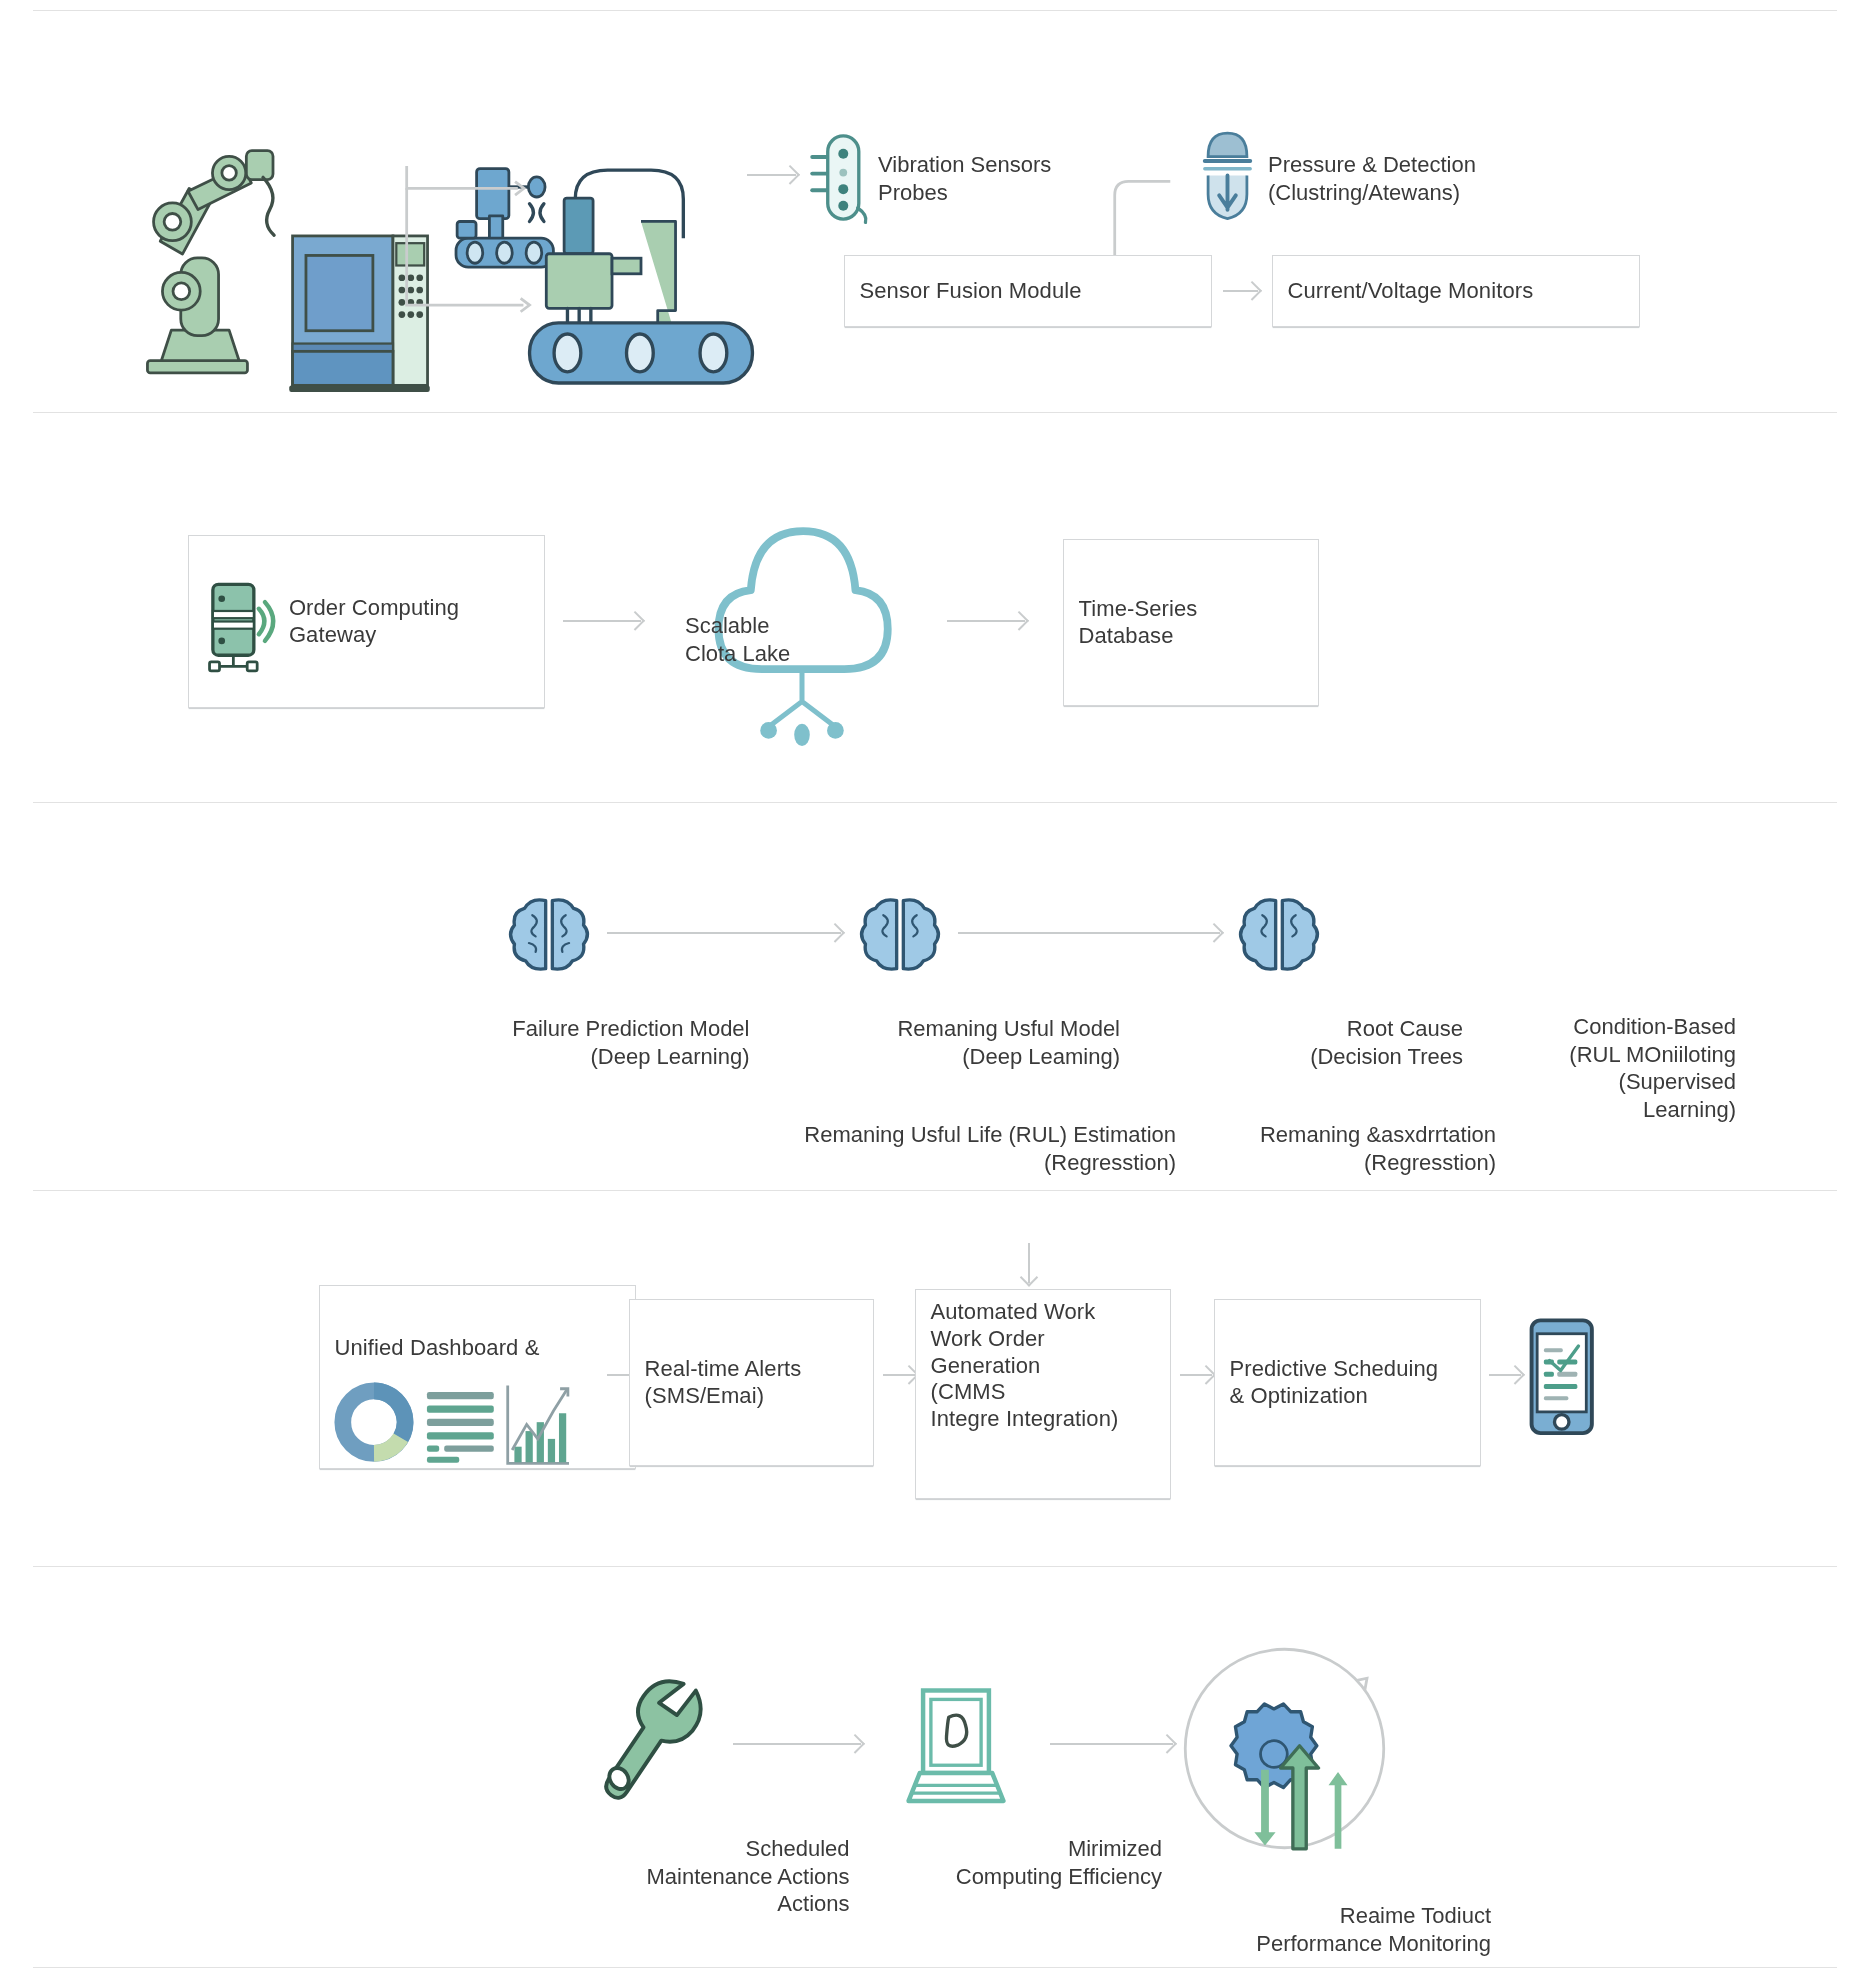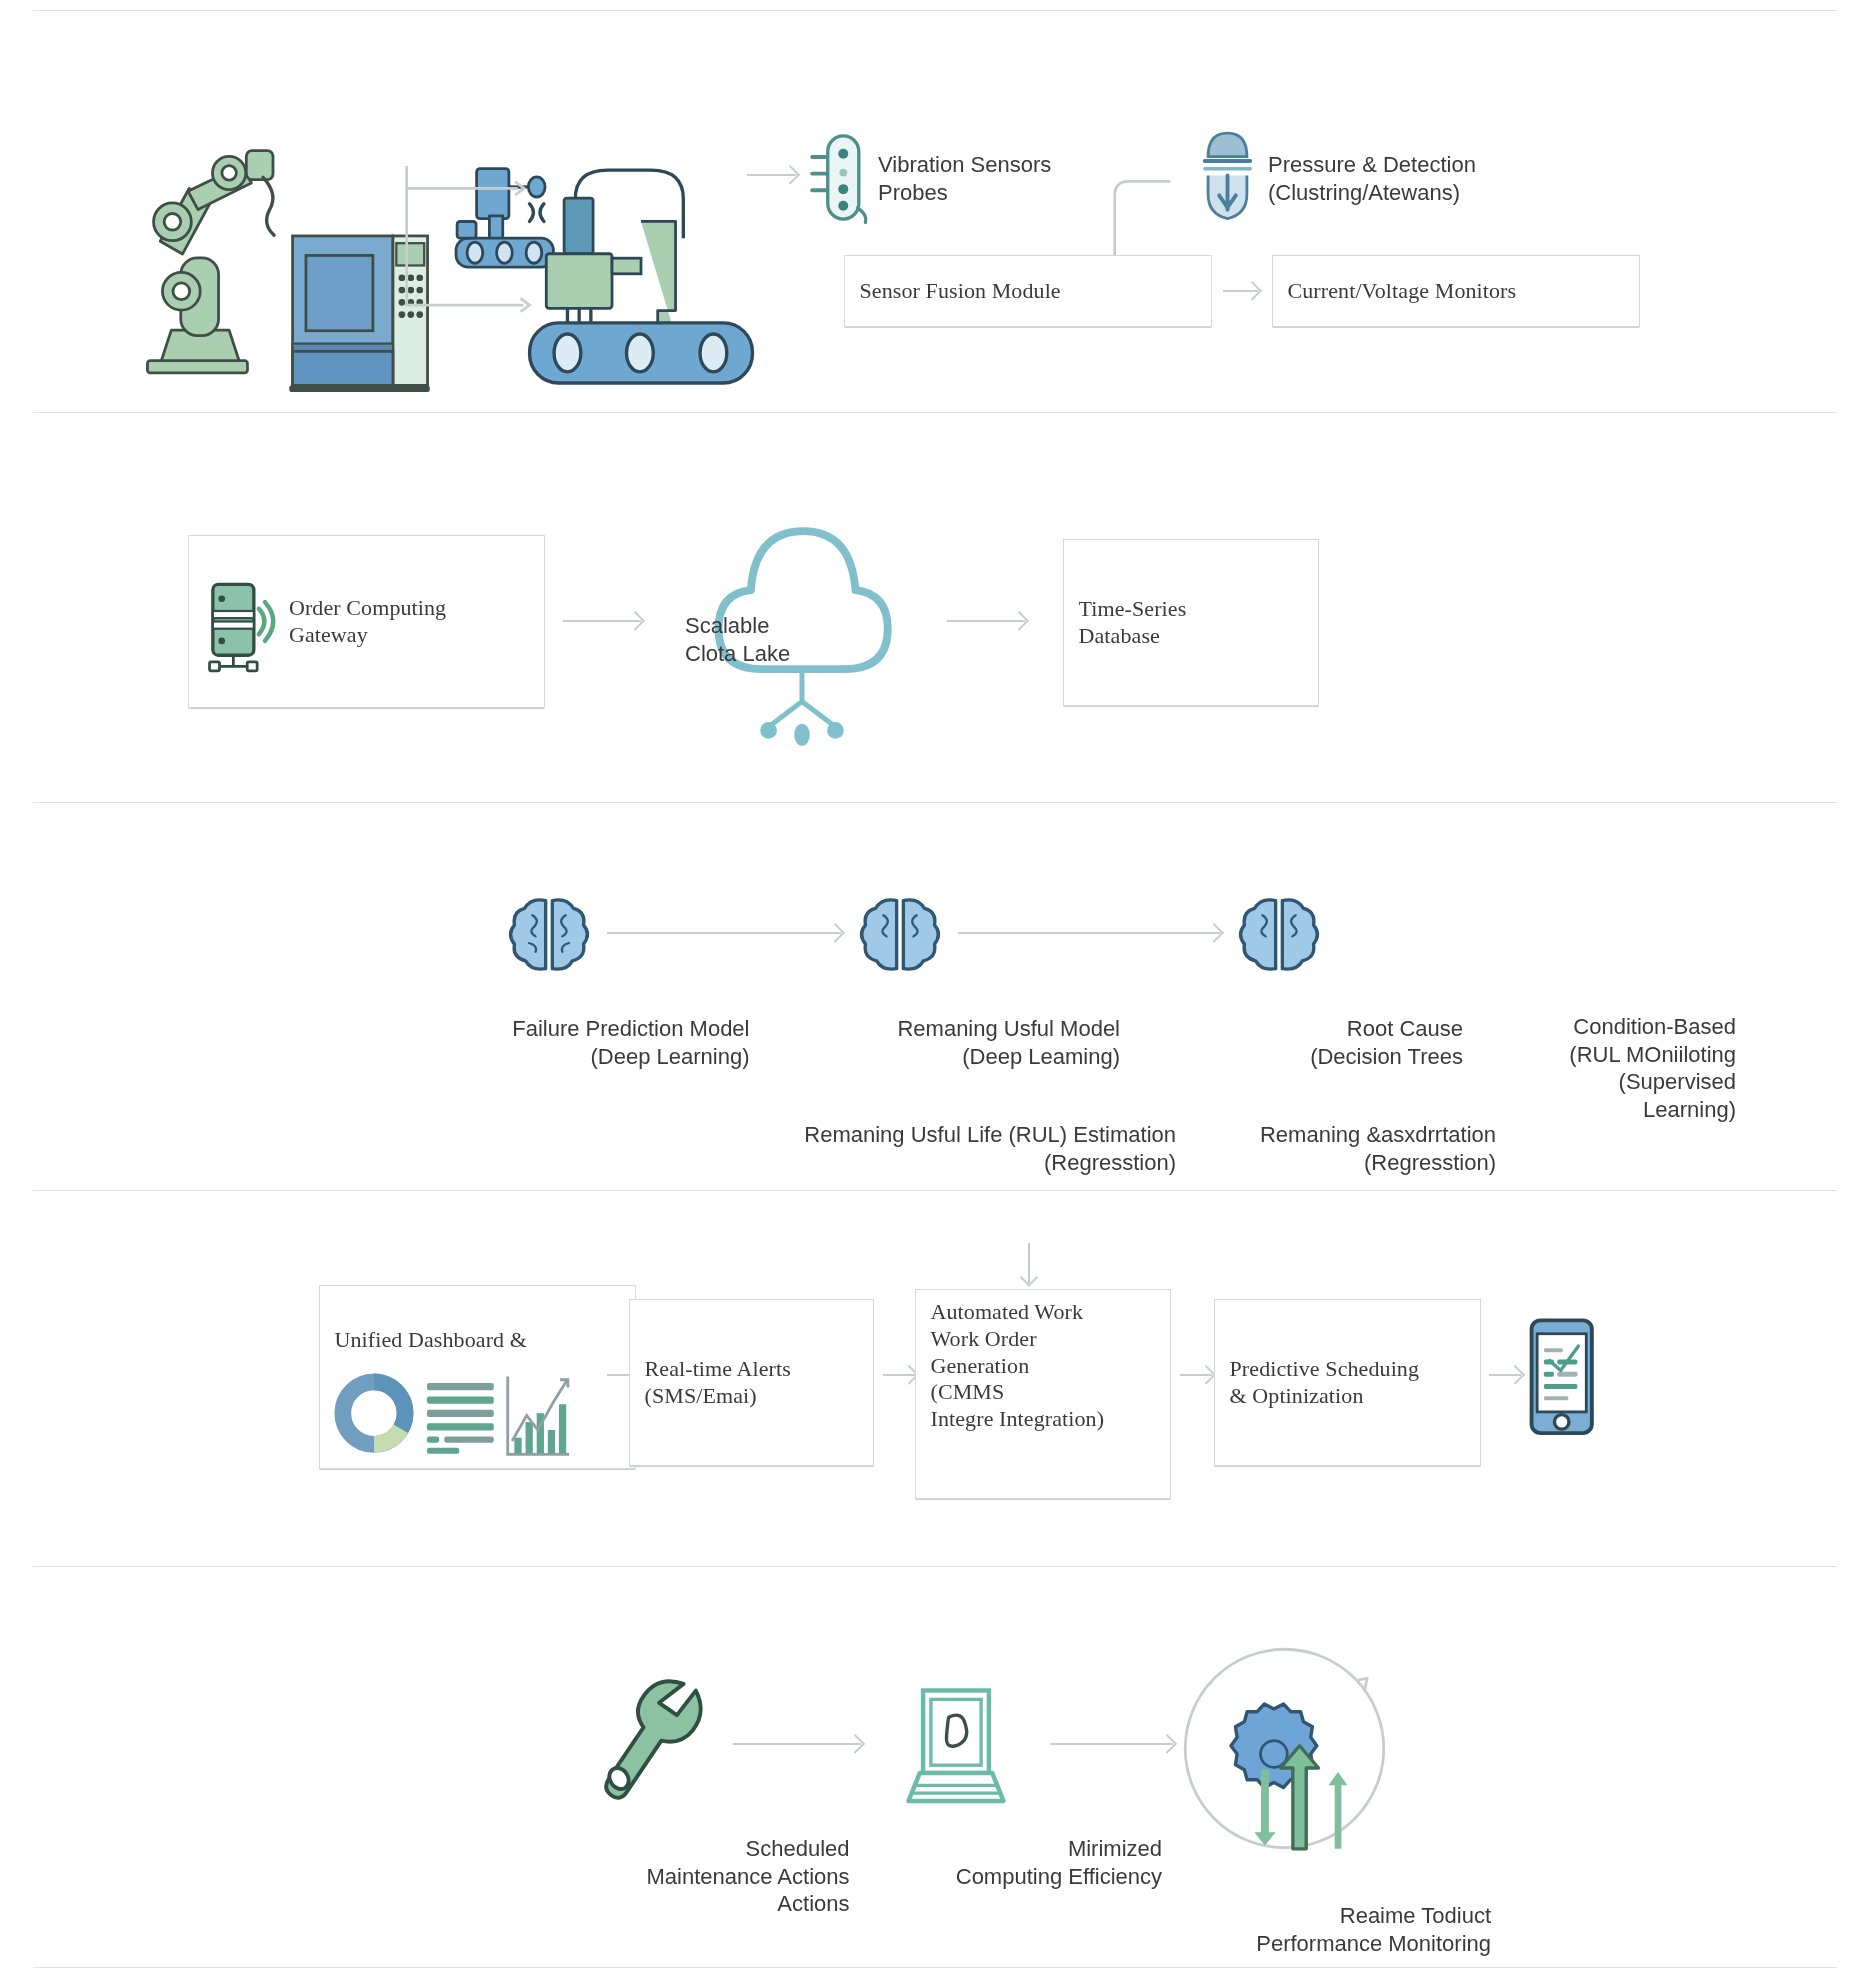--- a/index.html
+++ b/index.html
@@ -15,21 +15,20 @@
   .stage { position:absolute; inset:0; }
   .hr { position:absolute; left:33px; right:33px; height:1.1px; background:#e2e2e2; }
   .band { position:absolute; left:0; right:0; }
   .box {
     position:absolute;
     border:1.1px solid #d5d7d9;
     background:#fff;
     box-shadow:0 1.7px 0 -0.6px #cfd2d4;
     display:flex; align-items:center;
     padding:0 14.5px;
-    font-family:Liberation Serif, serif;
   }
   .box-label { font-size:22px; line-height:1.22; color:#3a3a3a; letter-spacing:0.1px; }
   .cap { position:absolute; font-size:22px; line-height:1.25; color:#3a3a3a;margin-top:24px; }
   .cap.c { text-align:right; transform:translateX(-50%); }
   .arrow { position:absolute; height:2.2px; background:#c9cccd; }
   .arrow::after {
     content:""; position:absolute; right:-1.1px; top:50%;
     width:12.3px; height:12.3px;
     border-top:2.2px solid #c9cccd; border-right:2.2px solid #c9cccd;
     transform:translateY(-50%) rotate(45deg);
@@ -304,21 +303,21 @@
     <div class="cap c" style="left:1591px;top:187px;width:290px">
       <div>Condition-Based</div>
       <div>(RUL MOniiloting</div>
       <div>(Supervised</div>
       <div>Learning)</div>
     </div>
   </div>
 
   <div class="band" style="top:1190px;height:376px">
 
-    <div class="box" style="left:319px;top:95px;width:317px;height:184px;align-items:flex-start;flex-direction:column;justify-content:center;padding-top:32px">
+    <div class="box" style="left:319px;top:95px;width:317px;height:184px;align-items:flex-start;flex-direction:column;justify-content:flex-end;padding-top:32px">
       <span class="box-label">Unified Dashboard &amp;</span>
       <svg width="234" height="95" viewBox="0 0 420 170" style="margin-top:11px">
         <g>
           <circle cx="70" cy="88" r="56" fill="none" stroke="#6f9ec0" stroke-width="30"></circle>
           <path d="M70 32 a56 56 0 0 1 48 84" fill="none" stroke="#5d93b8" stroke-width="30"></path>
           <path d="M118 116 a56 56 0 0 1 -48 28" fill="none" stroke="#c4dcae" stroke-width="30"></path>
         </g>
         <g fill="#5fa590">
           <rect x="165" y="34" width="120" height="13" rx="4" fill="#7d9f9c"></rect>
           <rect x="165" y="58" width="120" height="13" rx="4"></rect>

